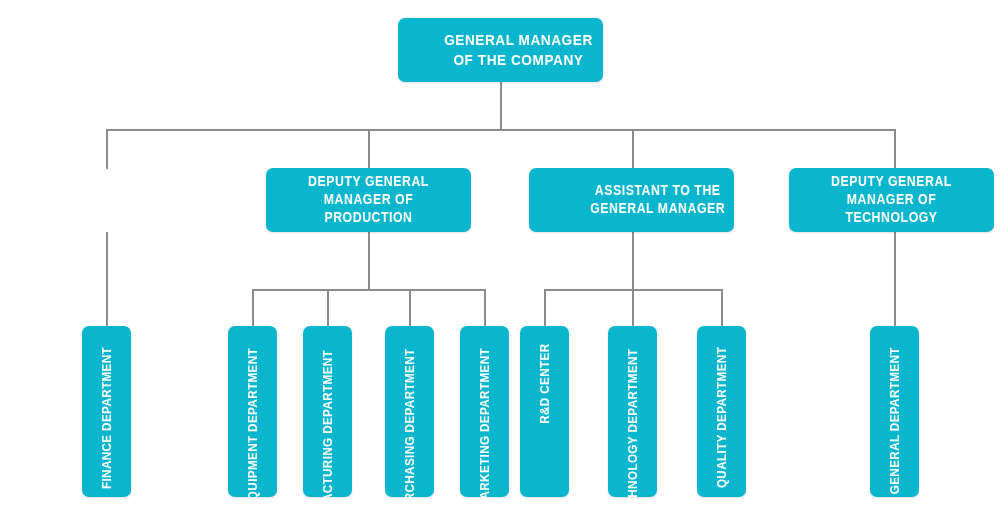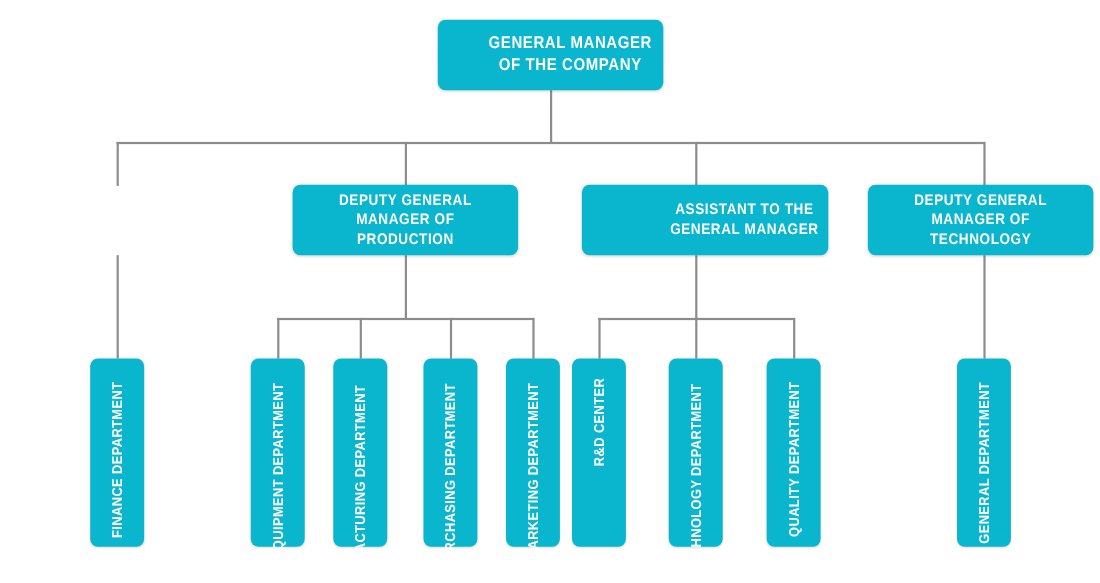--- a/index.html
+++ b/index.html
@@ -108,21 +108,21 @@
     <span class="node-label">GENERAL MANAGER
 OF THE COMPANY</span>
   </div>
 
 
   <div class="node level2" style="left:266px; top:168px; width:205px; height:64px;">
     <span class="node-label">DEPUTY GENERAL
 MANAGER OF PRODUCTION</span>
   </div>
 
-  <div class="node level2" style="left:529px; top:168px; width:224px; height:64px;padding-left:30px;">
+  <div class="node level2" style="left:529px; top:168px; width:205px; height:64px;padding-left:30px;">
     <span class="node-label">ASSISTANT TO THE
 GENERAL MANAGER</span>
   </div>
 
   <div class="node level2" style="left:789px; top:168px; width:205px; height:64px;">
     <span class="node-label">DEPUTY GENERAL
 MANAGER OF TECHNOLOGY</span>
   </div>
 
   <div class="node dept" style="left:82px; top:326px; width:49px; height:171px;">

